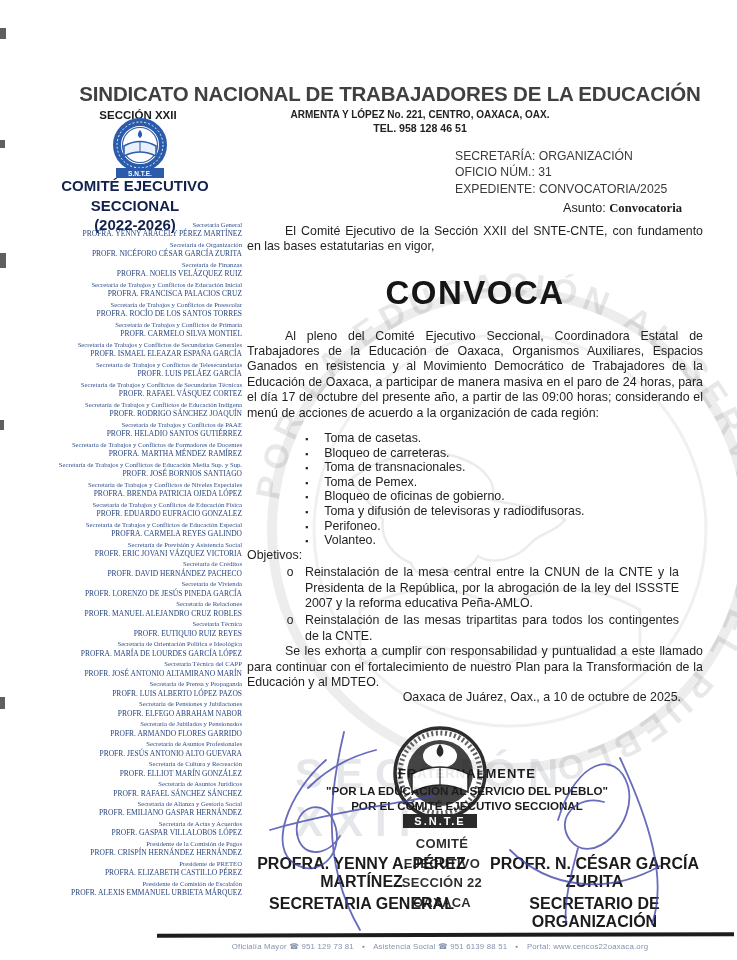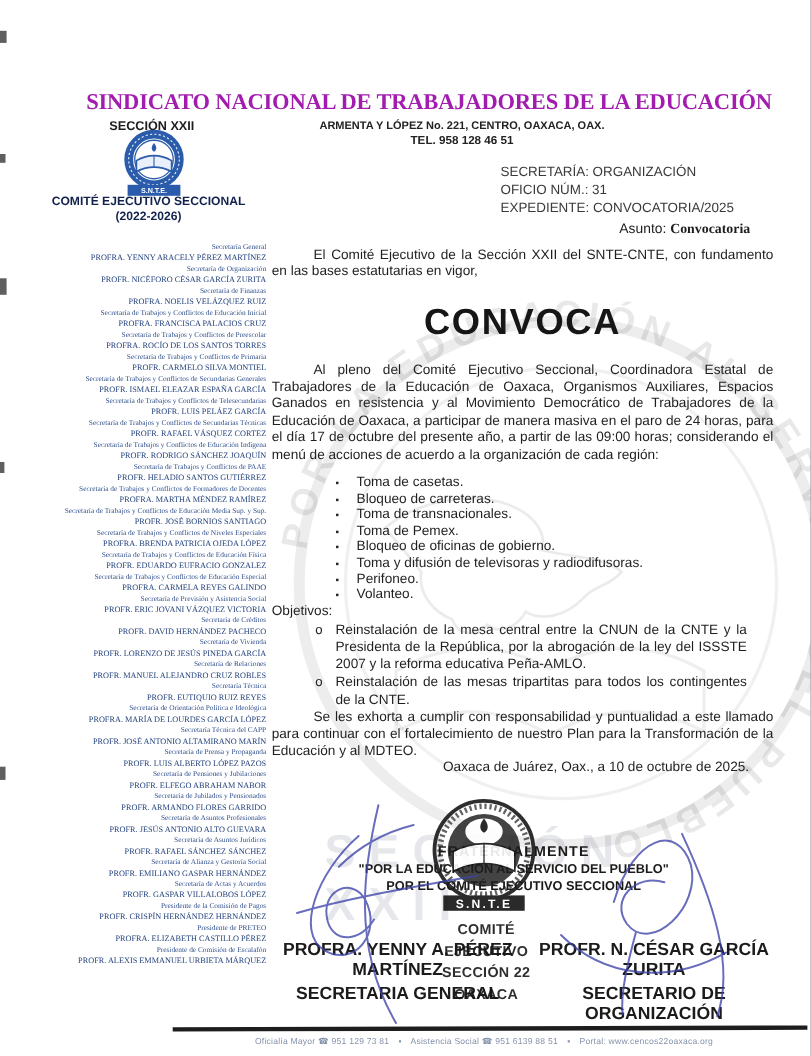--- a/index.html
+++ b/index.html
@@ -2,26 +2,26 @@
 <html><head>
 <meta charset="utf-8">
 <style>
   html,body{margin:0;padding:0;background:#888;}
   .page{
     position:relative;width:737px;height:960px;background:#ffffff;overflow:hidden;
     font-family:"Liberation Sans",sans-serif;color:#1f1f1f;margin:0 auto;
   }
   .abs{position:absolute;}
   
-  .doc-title{top:82px;left:43px;width:694px;text-align:center;font-size:20.5px;font-weight:bold;color:#a21caf;letter-spacing:-0.2px;font-family:Liberation Serif, serif;}
+  .doc-title{top:82px;left:43px;width:694px;text-align:center;font-size:20.5px;font-weight:bold;color:#404040;letter-spacing:-0.2px;}
   .section-label{top:109px;left:78px;width:120px;text-align:center;font-size:11.5px;font-weight:bold;color:#1d1d1d;}
   .hdr-address{top:109px;left:240px;width:360px;text-align:center;font-size:10px;font-weight:bold;color:#222;}
   .hdr-phone{top:122px;left:240px;width:360px;text-align:center;font-size:10.6px;font-weight:bold;color:#222;}
   .office-block{top:148px;left:455px;width:280px;font-size:12.2px;color:#3a3a3a;line-height:1.35;}
-  .committee{top:176px;left:28px;width:214px;text-align:center;font-size:11px;font-weight:bold;color:#13214d;line-height:1.3;}
+  .committee{top:176px;left:28px;width:214px;text-align:center;font-size:15px;font-weight:bold;color:#13214d;line-height:1.3;}
   .asunto{top:201px;left:420px;width:262px;text-align:right;font-size:12.6px;color:#1c1c1c;}
   .asunto b{font-weight:bold;font-family:Liberation Serif, serif;}
   
   .logo{top:118px;left:111px;width:58px;height:66px;}
   
   .sidebar{top:221px;left:0;width:246px;text-align:right;padding-right:4px;box-sizing:border-box;font-family:"Liberation Serif",serif;}
   .member{margin-bottom:2px;}
   .member .role{font-size:6.7px;color:#31508d;line-height:1.25;}
   .member .mname{font-size:7.5px;color:#27457e;line-height:1.28;}
   
@@ -247,20 +247,24 @@
     <div class="member">
       <div class="role">Secretaría de Jubilados y Pensionados</div>
       <div class="mname">PROFR. ARMANDO FLORES GARRIDO</div>
     </div>
 
     <div class="member">
       <div class="role">Secretaría de Asuntos Profesionales</div>
       <div class="mname">PROFR. JESÚS ANTONIO ALTO GUEVARA</div>
     </div>
 
+    <div class="member">
+      <div class="role">Secretaría de Cultura y Recreación</div>
+      <div class="mname">PROFR. ELLIOT MARÍN GONZÁLEZ</div>
+    </div>
 
     <div class="member">
       <div class="role">Secretaría de Asuntos Jurídicos</div>
       <div class="mname">PROFR. RAFAEL SÁNCHEZ SÁNCHEZ</div>
     </div>
 
     <div class="member">
       <div class="role">Secretaría de Alianza y Gestoría Social</div>
       <div class="mname">PROFR. EMILIANO GASPAR HERNÁNDEZ</div>
     </div>

